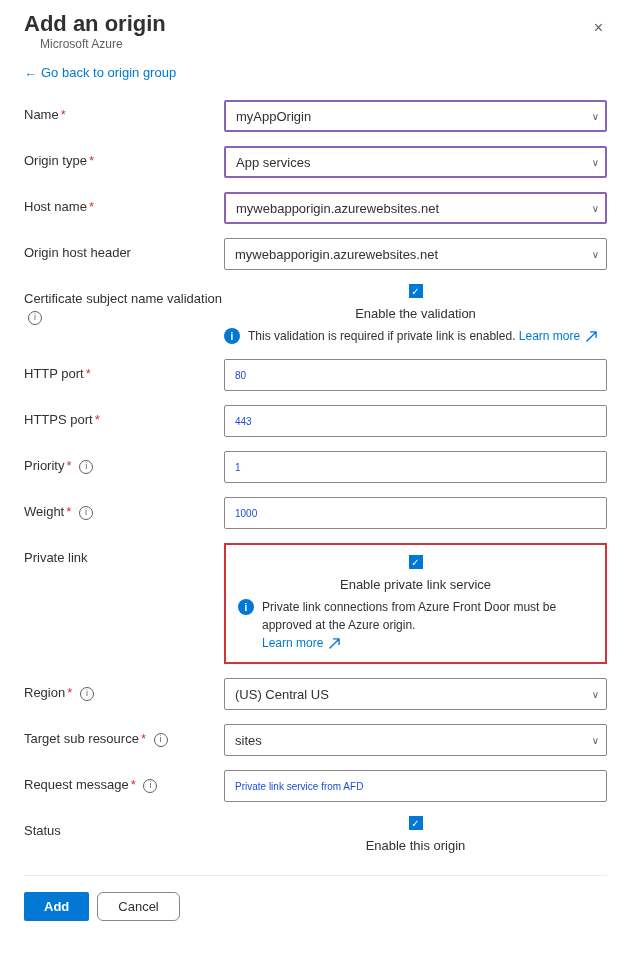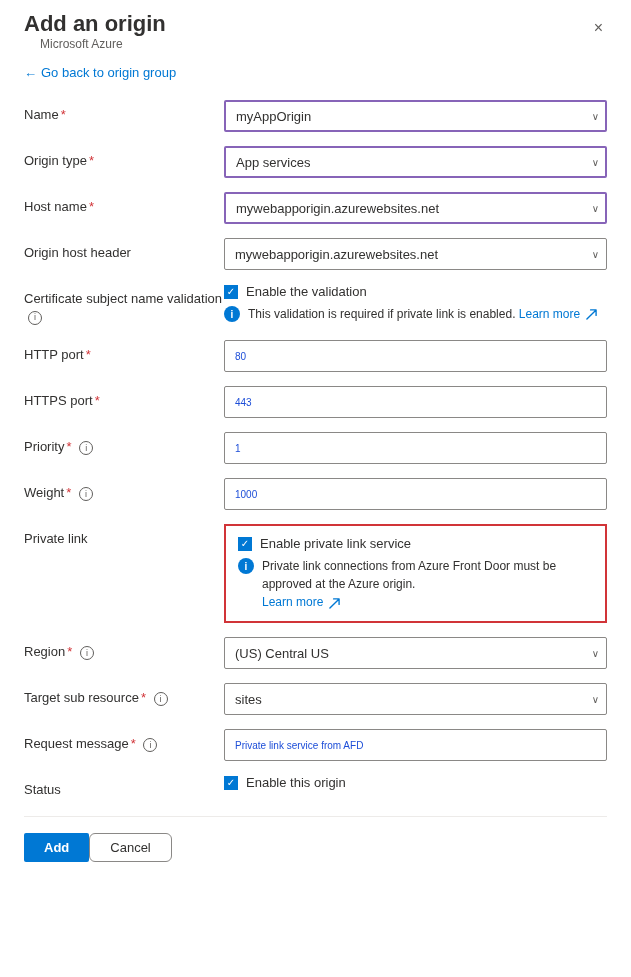--- a/index.html
+++ b/index.html
@@ -141,20 +141,21 @@
     
     .dropdown-highlighted select {
       border-color: #8764b8;
       border-width: 2px;
     }
     .checkbox-row {
       display: flex;
       align-items: center;
       gap: 8px;
       margin-bottom: 6px;
+      flex-direction: column;
     }
     .checkbox-custom {
       width: 14px;
       height: 14px;
       border: 1px solid #8a8886;
       background: #fff;
       display: inline-flex;
       align-items: center;
       justify-content: center;
       flex-shrink: 0;
@@ -197,20 +198,21 @@
       color: #0078d4;
       text-decoration: none;
     }
     .private-link-box {
       border: 2px solid #d13438;
       padding: 10px 12px;
       width: 100%;
     }
     .footer {
       display: flex;
+      gap: 8px;
       padding: 16px 0 20px 0;
       margin-top: 16px;
       border-top: 1px solid #edebe9;
     }
     .btn-primary {
       background: #0078d4;
       color: white;
       border: none;
       border-radius: 2px;
       padding: 6px 20px;

